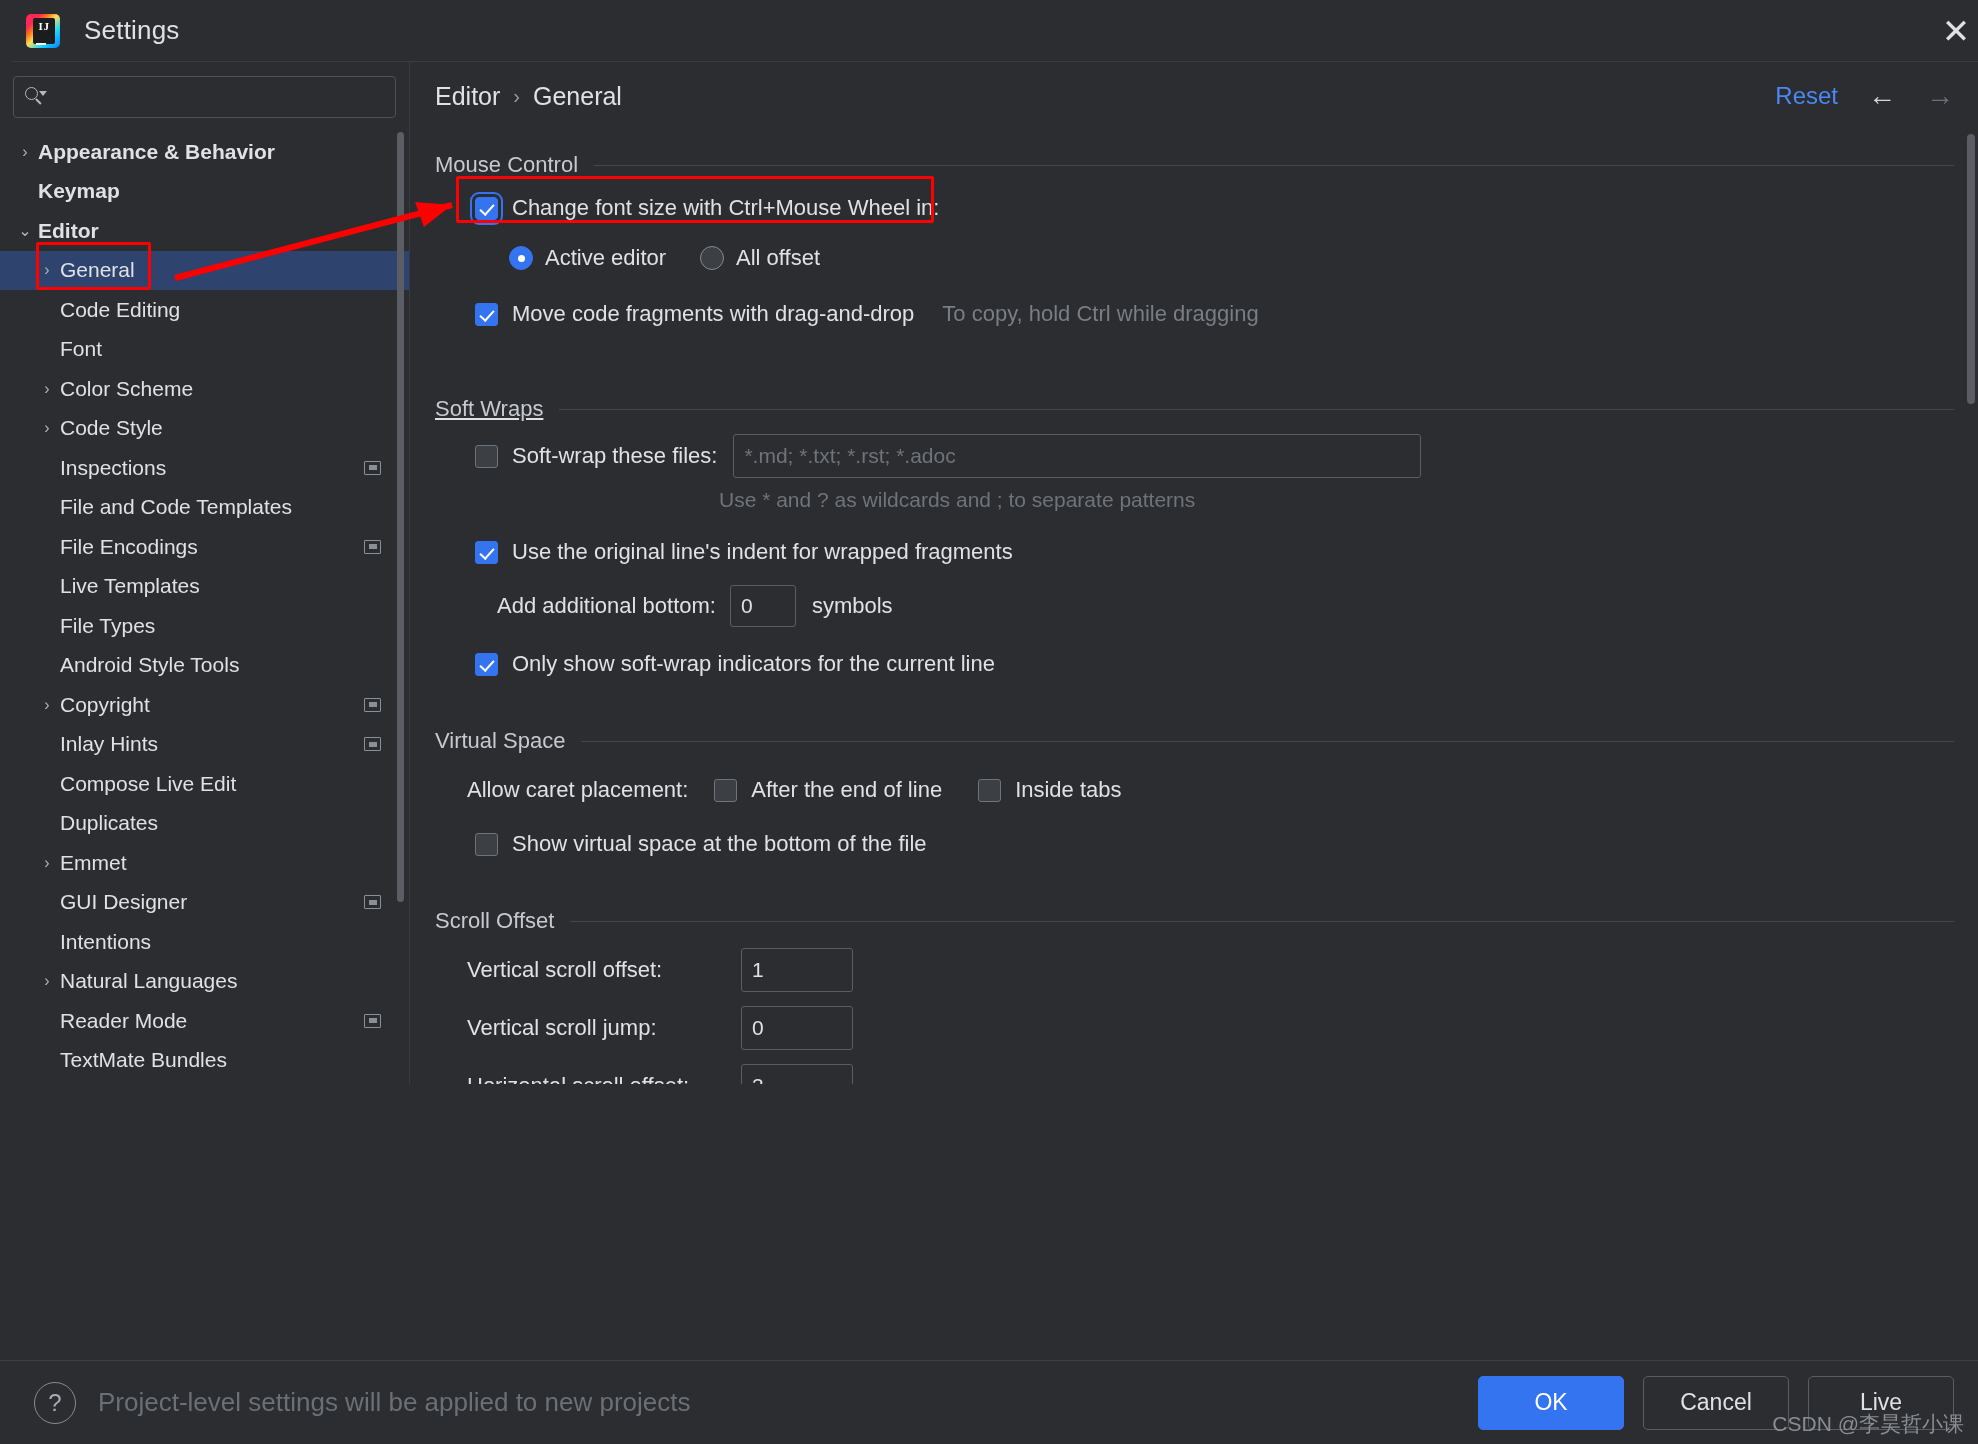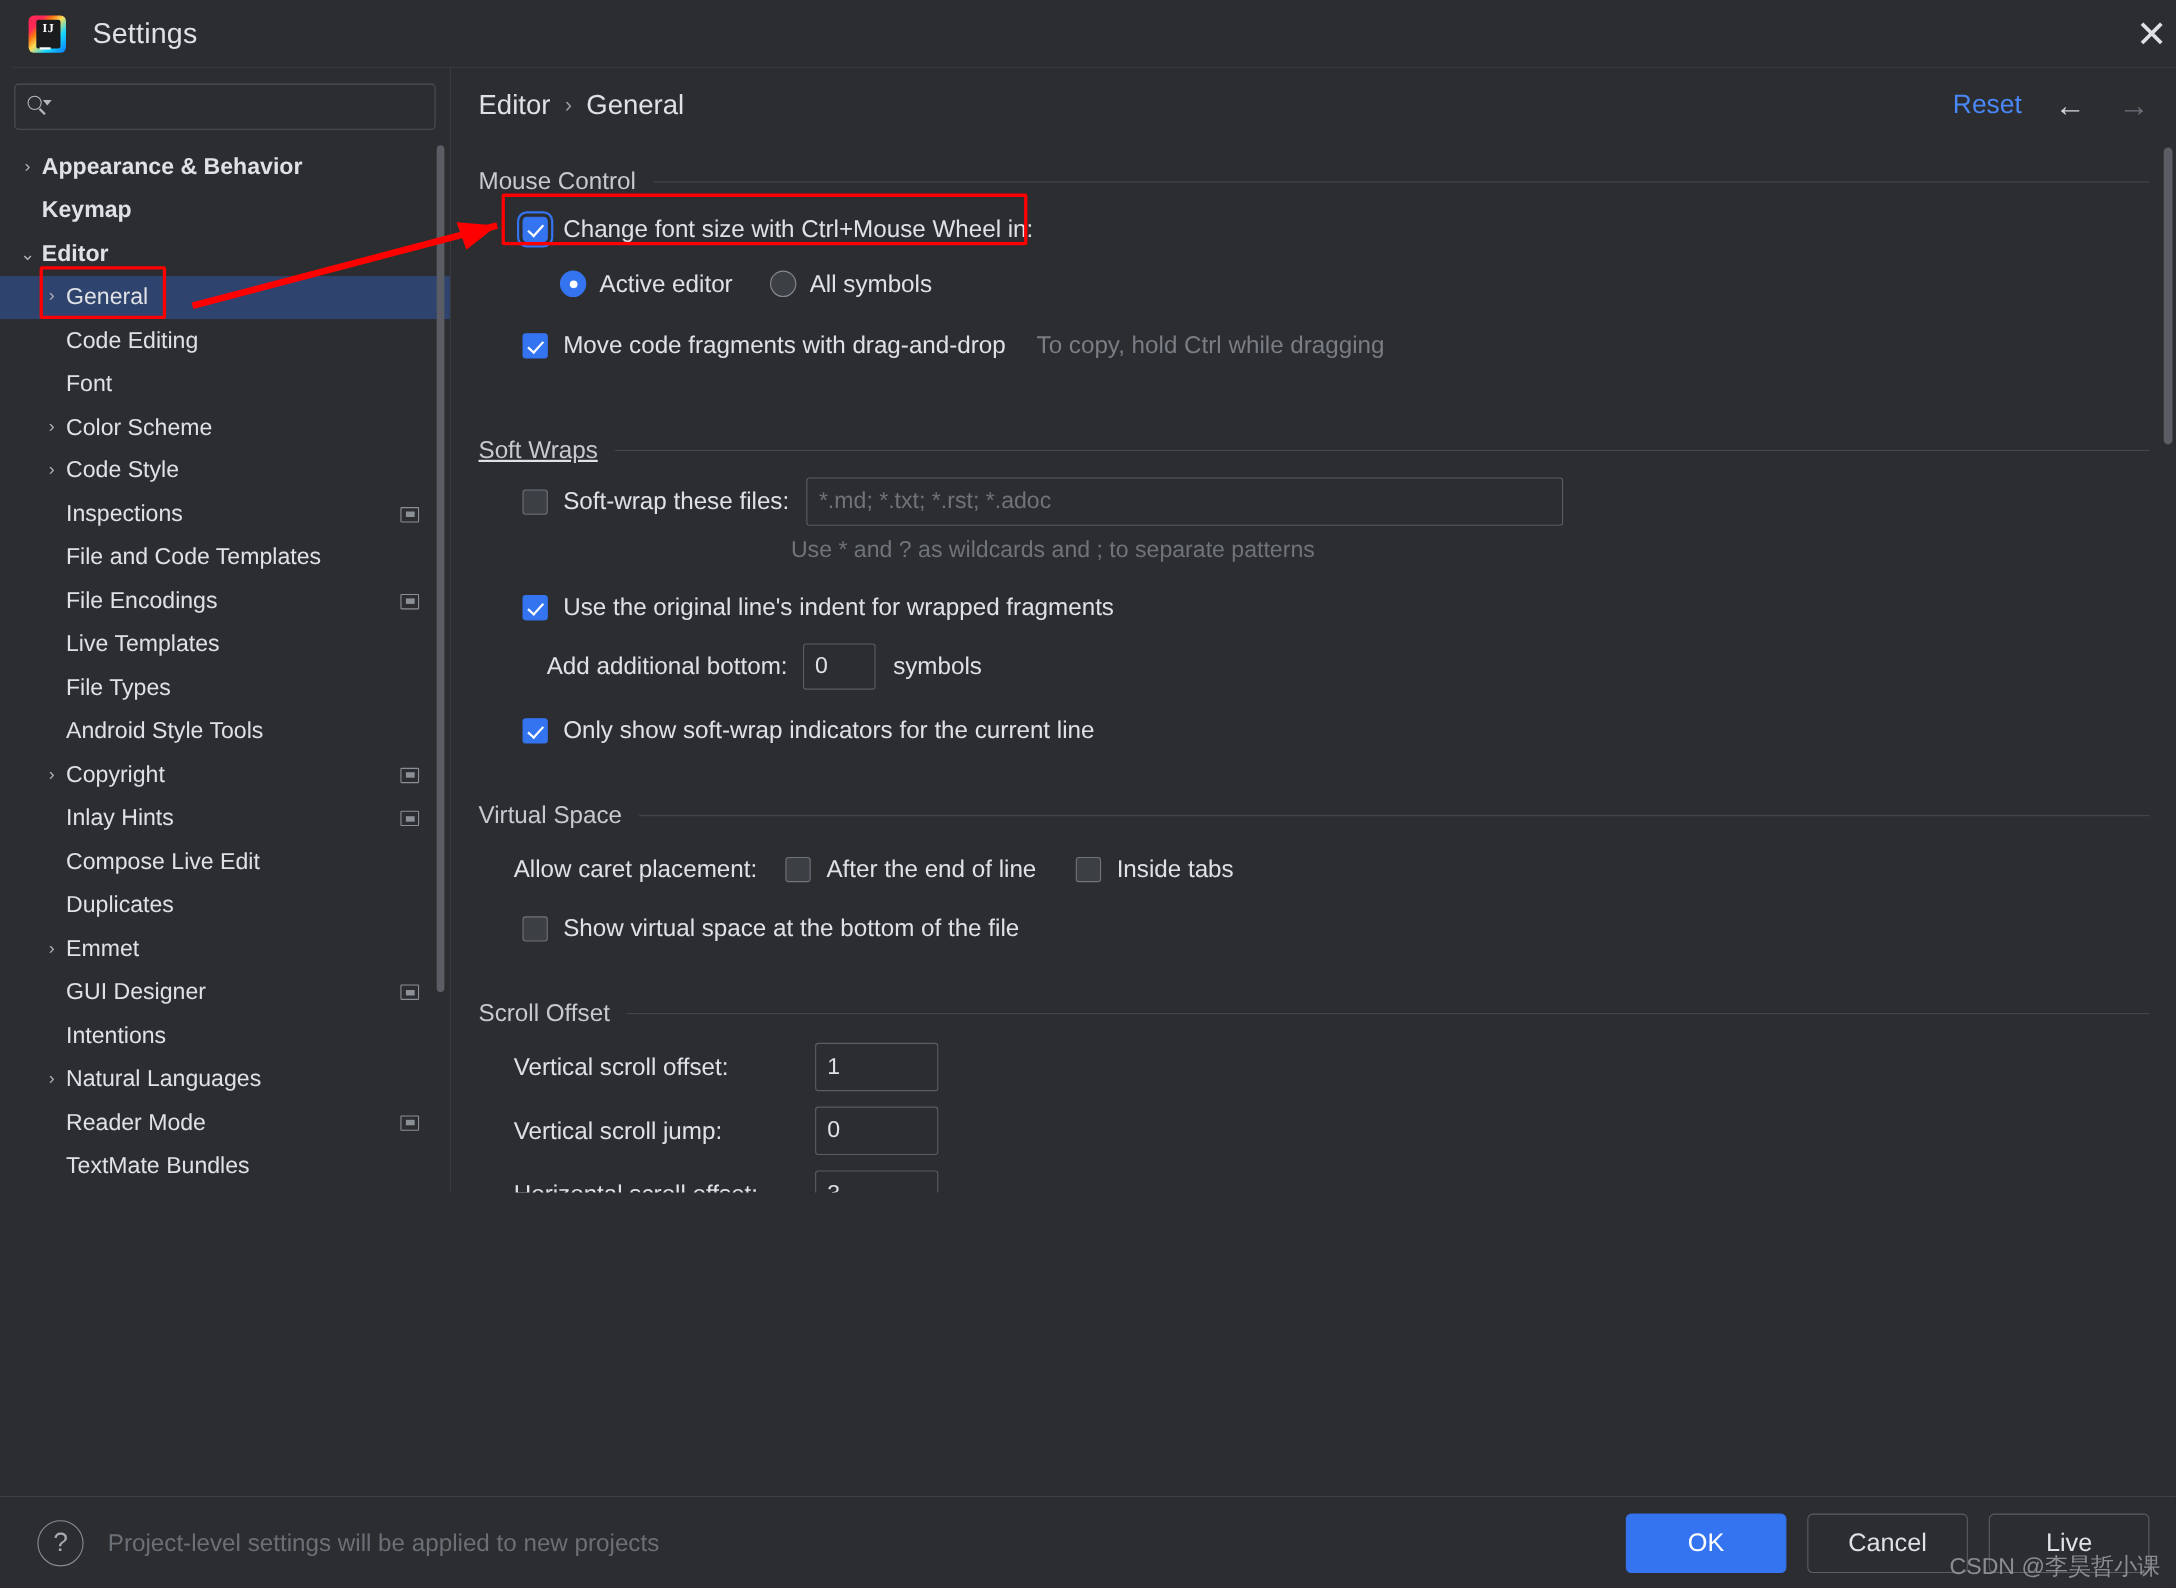--- a/index.html
+++ b/index.html
@@ -174,21 +174,21 @@
   .footer {
     position: absolute; left: 0; bottom: 0; width: 1978px; height: 84px;
     background: #2b2d30; border-top: 1px solid #3c3f43;
     display: flex; align-items: center; padding: 0 24px;
   }
   .help-btn {
     width: 42px; height: 42px; border-radius: 50%; border: 1.6px solid #878b92;
     color: #a7abb2; font-size: 24px; display: flex; align-items: center;
     justify-content: center; flex: none; cursor: pointer; margin-left: 10px;
   }
-  .footer-note { font-size: 22px; color: #6b6f76; margin-left: 22px; }
+  .footer-note { font-size: 26px; color: #6b6f76; margin-left: 22px; }
   .footer-spacer { flex: 1; }
   .btn {
     height: 54px; min-width: 146px; border-radius: 5px; font-size: 23px;
     display: flex; align-items: center; justify-content: center; cursor: pointer;
     margin-left: 19px; font-family: "Liberation Sans", sans-serif;
   }
   .btn-primary { background: #3574f0; color: #fff; border: 1px solid #3574f0; }
   .btn-default { background: #2b2d30; color: #dfe1e5; border: 1px solid #5a5d63; }
   .watermark {
     position: absolute; right: 14px; bottom: 6px;
@@ -378,21 +378,21 @@
 
       <div class="row" style="margin-left:40px;margin-top:6px;">
         <span class="cb checked cb-focus"></span>
         <span class="cb-label">Change font size with Ctrl+Mouse Wheel in:</span>
       </div>
 
       <div class="row" style="margin-left:74px;margin-top:6px;">
         <span class="radio on"></span>
         <span class="radio-label">Active editor</span>
         <span class="radio" style="margin-left:34px;"></span>
-        <span class="radio-label">All symbols</span>
+        <span class="radio-label">All offset</span>
       </div>
 
       <div class="row" style="margin-left:40px;margin-top:12px;">
         <span class="cb checked"></span>
         <span class="cb-label">Move code fragments with drag-and-drop</span>
         <span class="hint">To copy, hold Ctrl while dragging</span>
       </div>
 
       <div class="section-head" style="margin-top:60px;text-decoration:underline;">
         <span class="s-title">Soft Wraps</span>

